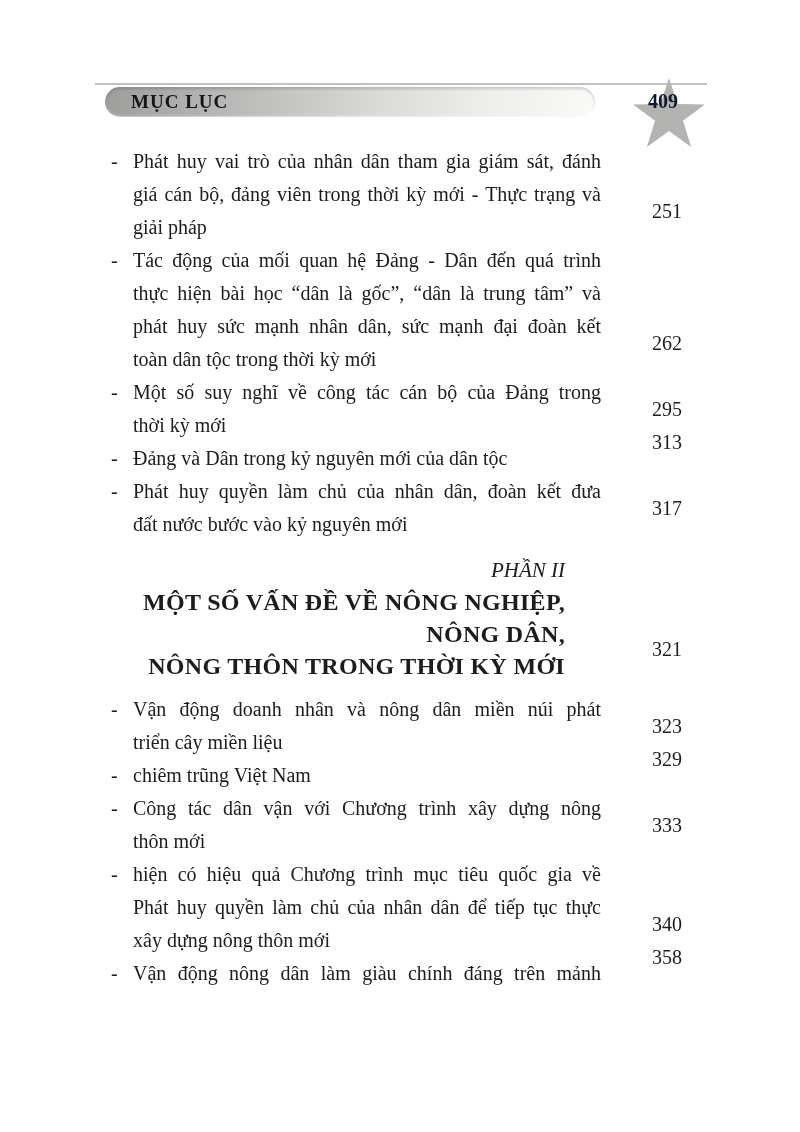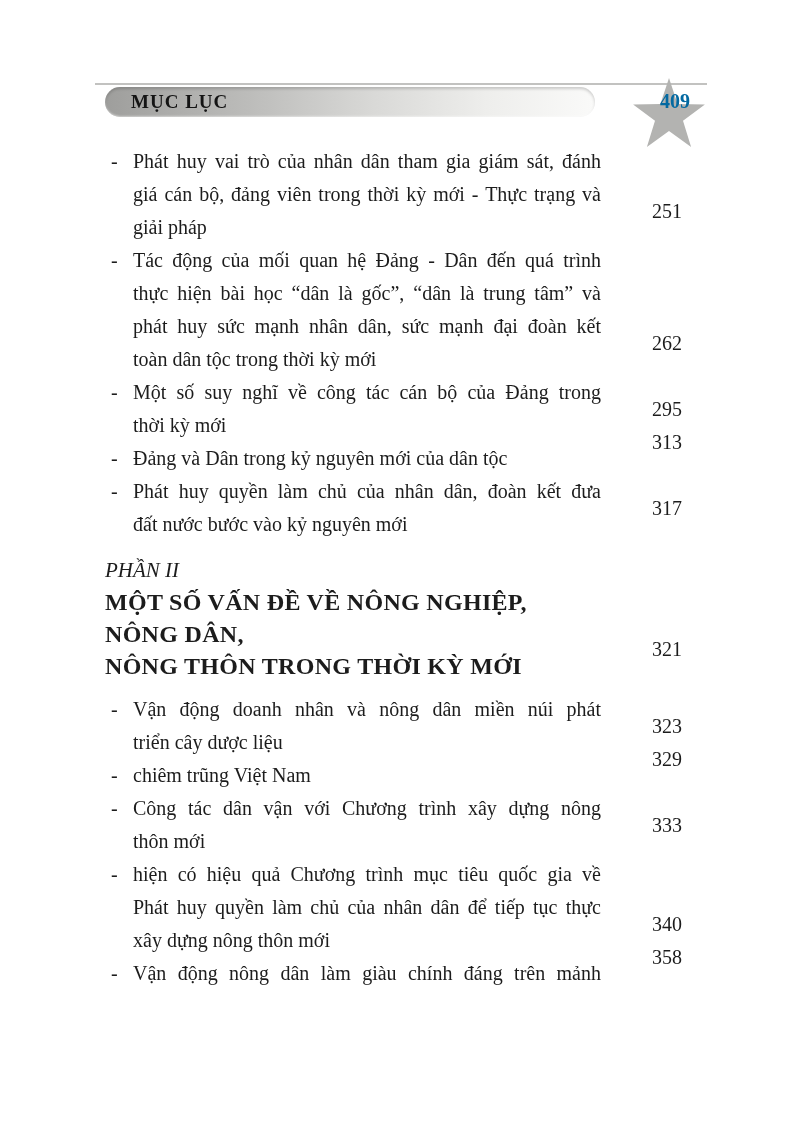--- a/index.html
+++ b/index.html
@@ -38,26 +38,26 @@
     color: #141414;
   }
   .star-badge {
     position: absolute;
     left: 631px; top: 74px;
     width: 76px; height: 76px;
   }
   .star-badge svg { display: block; width: 76px; height: 76px; }
   .star-num {
     position: absolute;
-    left: 12px; top: 16px;
+    left: 0; top: 16px;
     width: 64px;
     text-align: center;
     font-size: 20px;
     font-weight: bold;
-    color: #0369a1;
+    color: #0f172a;
   }
 
   
   .toc {
     position: absolute;
     left: 105px; top: 145px;
     width: 577px;
     font-size: 20px;
     line-height: 33px;
   }
@@ -80,21 +80,21 @@
     font-size: 20px;
   }
 
   .section {
     position: relative;
     margin-top: 13px;
     margin-bottom: 11px;
   }
   .section-lines {
     width: 460px;
-    text-align: left;
+    text-align: right;
     line-height: 32px;
   }
   .sline.italic { font-style: italic; font-size: 21px; }
   .sline.bold   { font-weight: bold;  font-size: 24px; letter-spacing: 0.3px; }
 </style>
 </head>
 <body>
 
 <div class="page">
 
@@ -148,21 +148,21 @@
         <div class="section-lines">
           <div class="sline italic">PHẦN II</div>
           <div class="sline bold">MỘT SỐ VẤN ĐỀ VỀ NÔNG NGHIỆP, NÔNG DÂN,</div>
           <div class="sline bold">NÔNG THÔN TRONG THỜI KỲ MỚI</div>
         </div>
         <span class="pagenum">321</span>
       </div>
       <div class="entry">
         <span class="dash">-</span>
         <div class="line">Vận động doanh nhân và nông dân miền núi phát</div>
-        <div class="lastline">triển cây dược liệu</div>
+        <div class="lastline">triển cây miền liệu</div>
         <span class="pagenum">323</span>
       </div>
       <div class="entry">
         <span class="dash">-</span>
         <div class="lastline">chiêm trũng Việt Nam</div>
         <span class="pagenum">329</span>
       </div>
       <div class="entry">
         <span class="dash">-</span>
         <div class="line">Công tác dân vận với Chương trình xây dựng nông</div>

